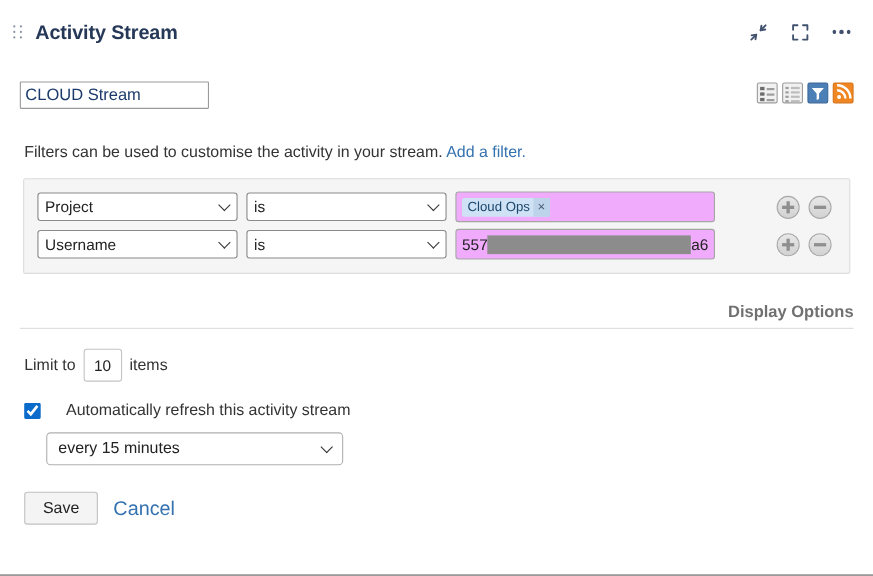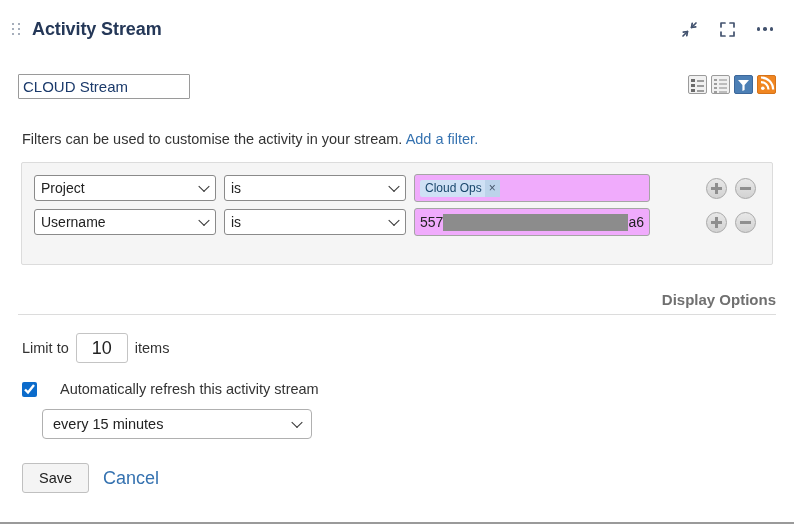--- a/index.html
+++ b/index.html
@@ -203,21 +203,21 @@
     border: 1px solid #dcdcdc;
     border-radius: 2px;
     padding: 11px 12px 12px;
     margin: 0 3px;
   }
   .filter-row {
     display: flex;
     align-items: center;
     margin-bottom: 6px;
   }
-  .filter-row:last-child { margin-bottom: 16px; align-items: center; }
+  .filter-row:last-child { margin-bottom: 0; align-items: center; }
 
   .sel {
     height: 26px;
     font-family: "Liberation Sans", sans-serif;
     font-size: 14px;
     color: #222;
     background: #fff;
     border: 1px solid #8a8a8a;
     border-radius: 3px;
     padding: 0 22px 0 6px;
@@ -325,25 +325,25 @@
   .display-head { margin-top: 20px; }
   .limit-row {
     display: flex;
     align-items: center;
     gap: 7px;
     padding: 18px 4px 0;
     font-size: 14.5px;
     color: #333;
   }
   .limit-input {
-    width: 52px;
+    width: 35px;
     height: 30px;
     text-align: center;
     font-family: "Liberation Sans", sans-serif;
-    font-size: 18px;
+    font-size: 14px;
     color: #222;
     border: 1px solid #c4c4c4;
     border-radius: 3px;
     background: #fff;
     outline: none;
     padding: 0;
   }
   .refresh-row {
     display: flex;
     align-items: flex-end;

